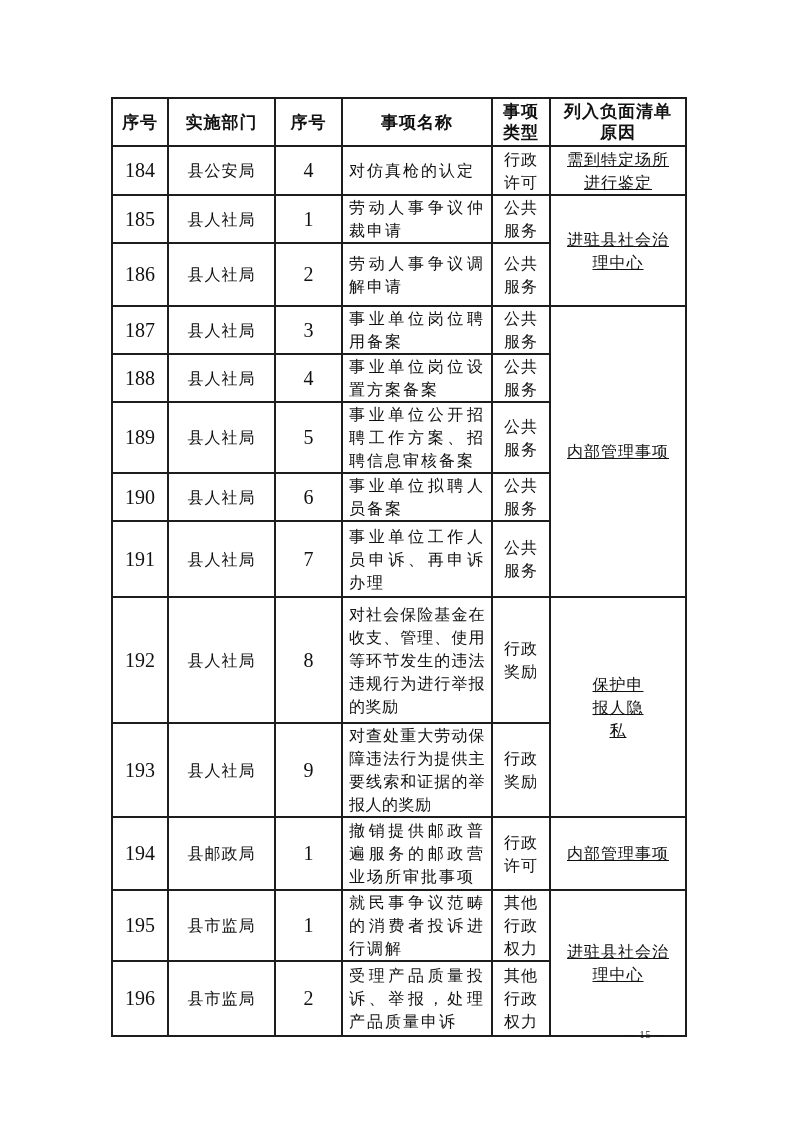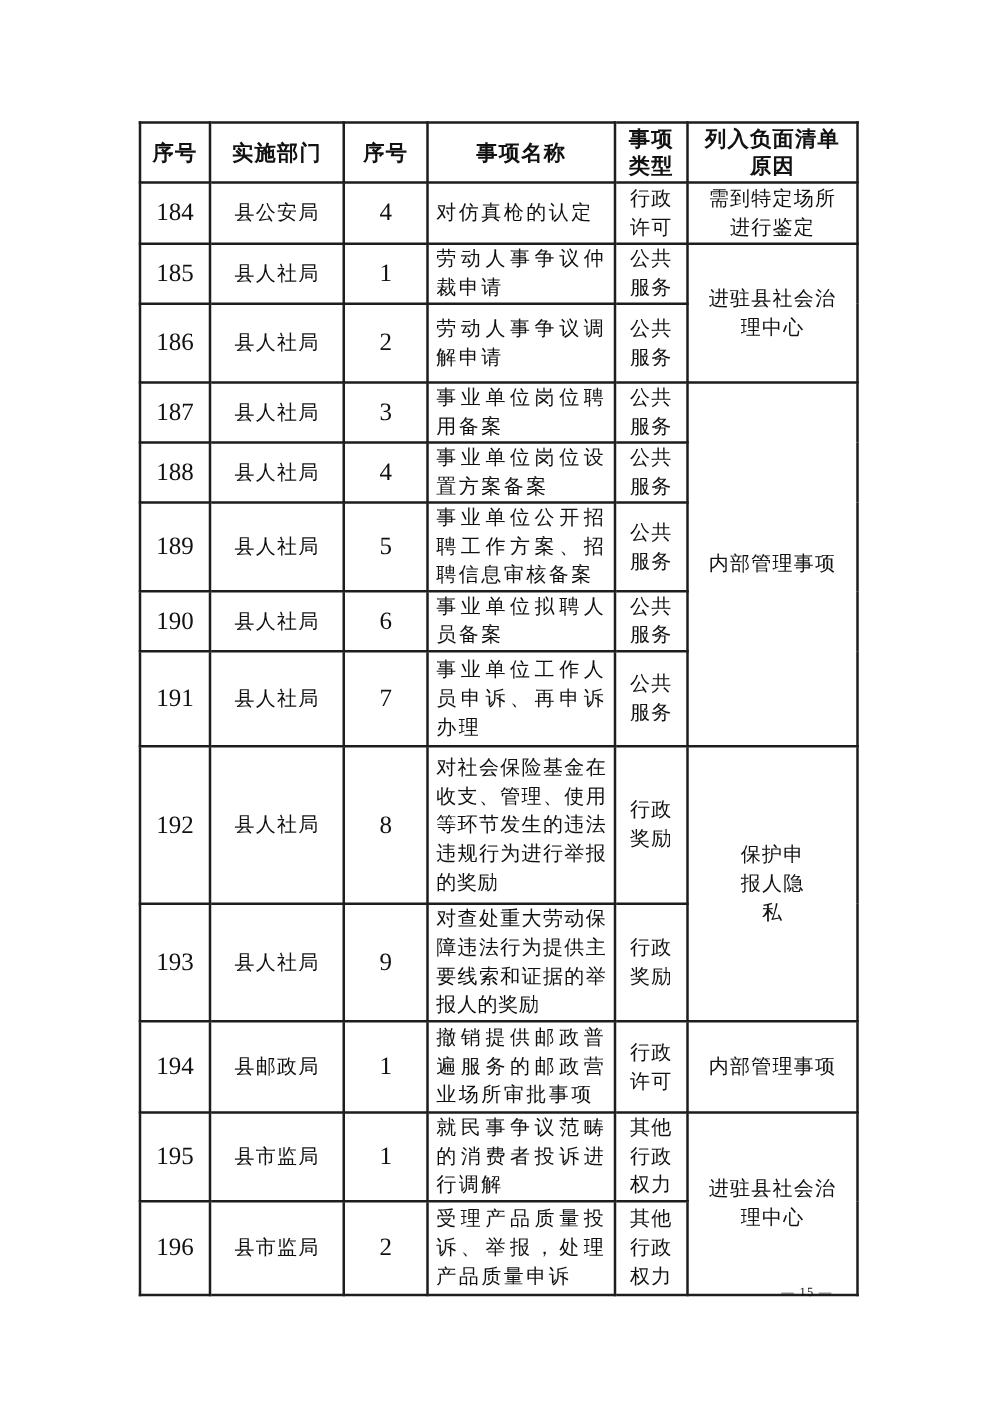--- a/index.html
+++ b/index.html
@@ -62,20 +62,21 @@
     padding: 0 6px;
   }
   .doc-table td.item.tight {
     letter-spacing: 0.5px;
   }
   .doc-table td.type {
     padding: 0 6px;
   }
   .doc-table td.reason {
     padding: 0 10px;
+    text-decoration: underline;
   }
   .doc-table td.reason.narrow {
     padding: 0 40px;
   }
   .page-number {
     position: absolute;
     top: 1029px;
     left: 608px;
     width: 75px;
     text-align: center;

